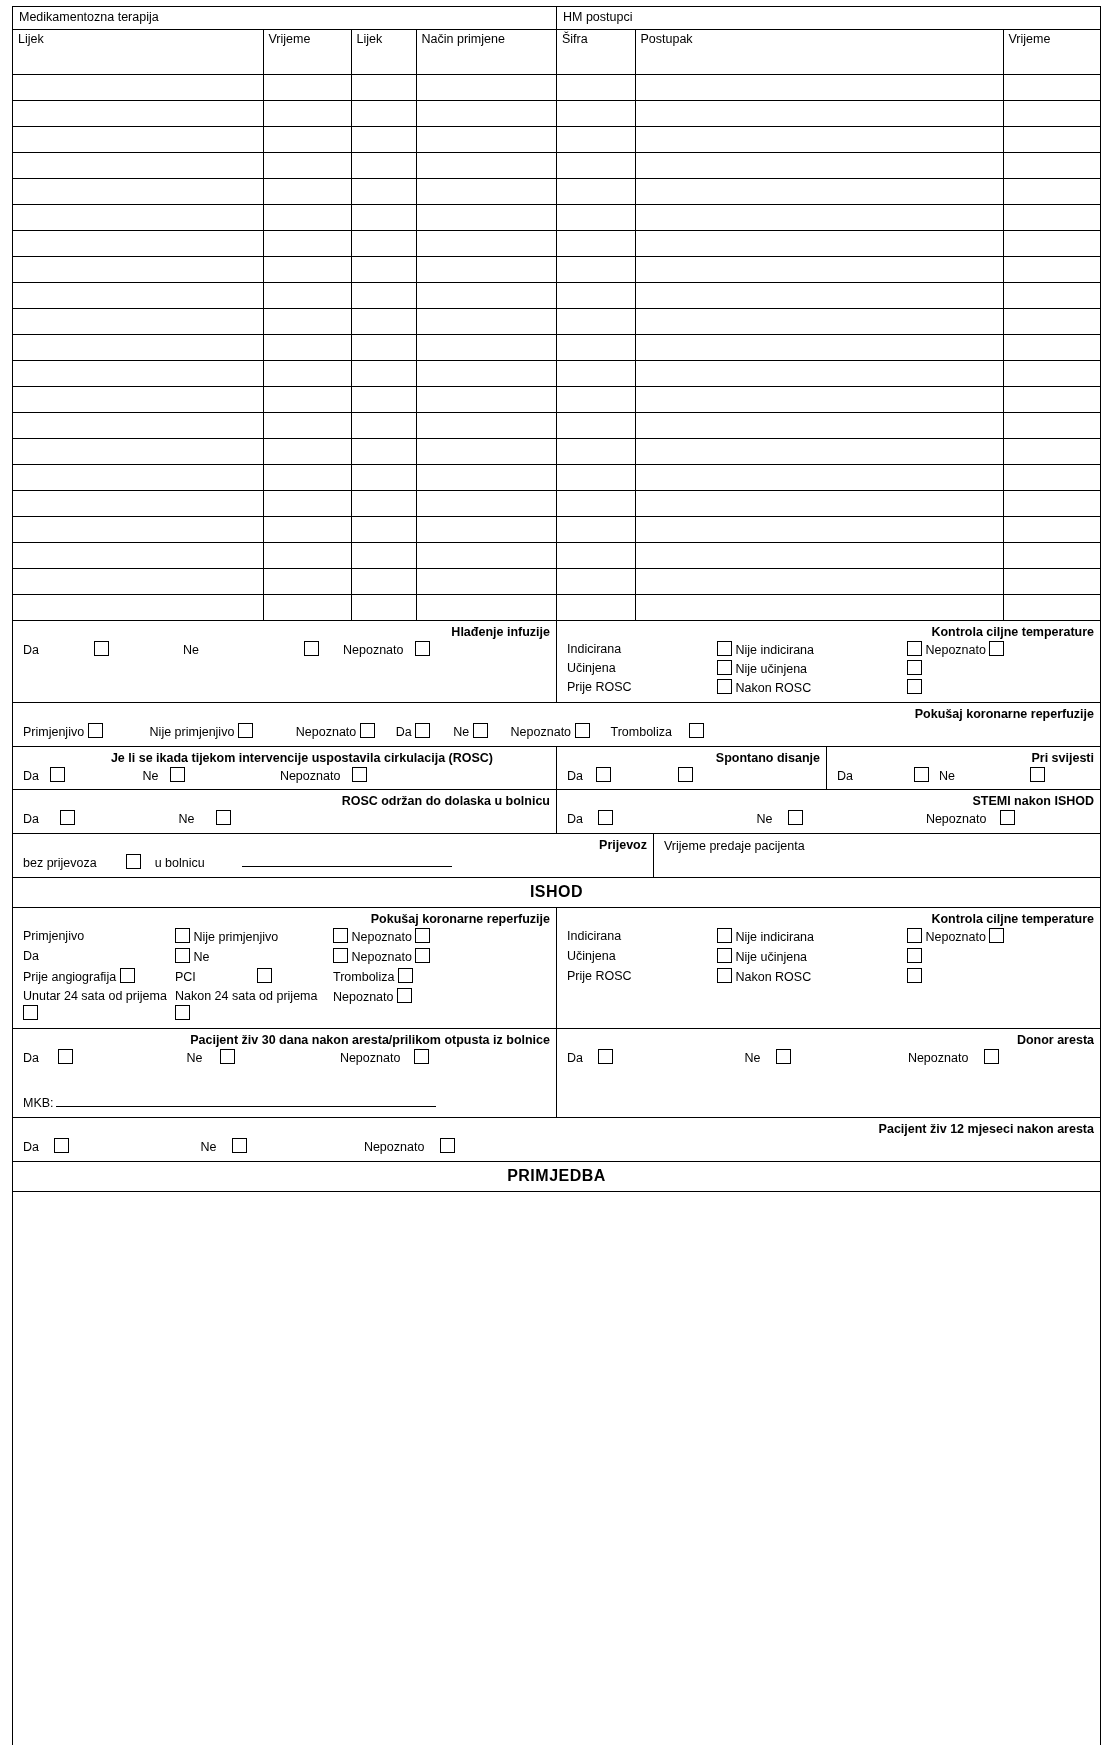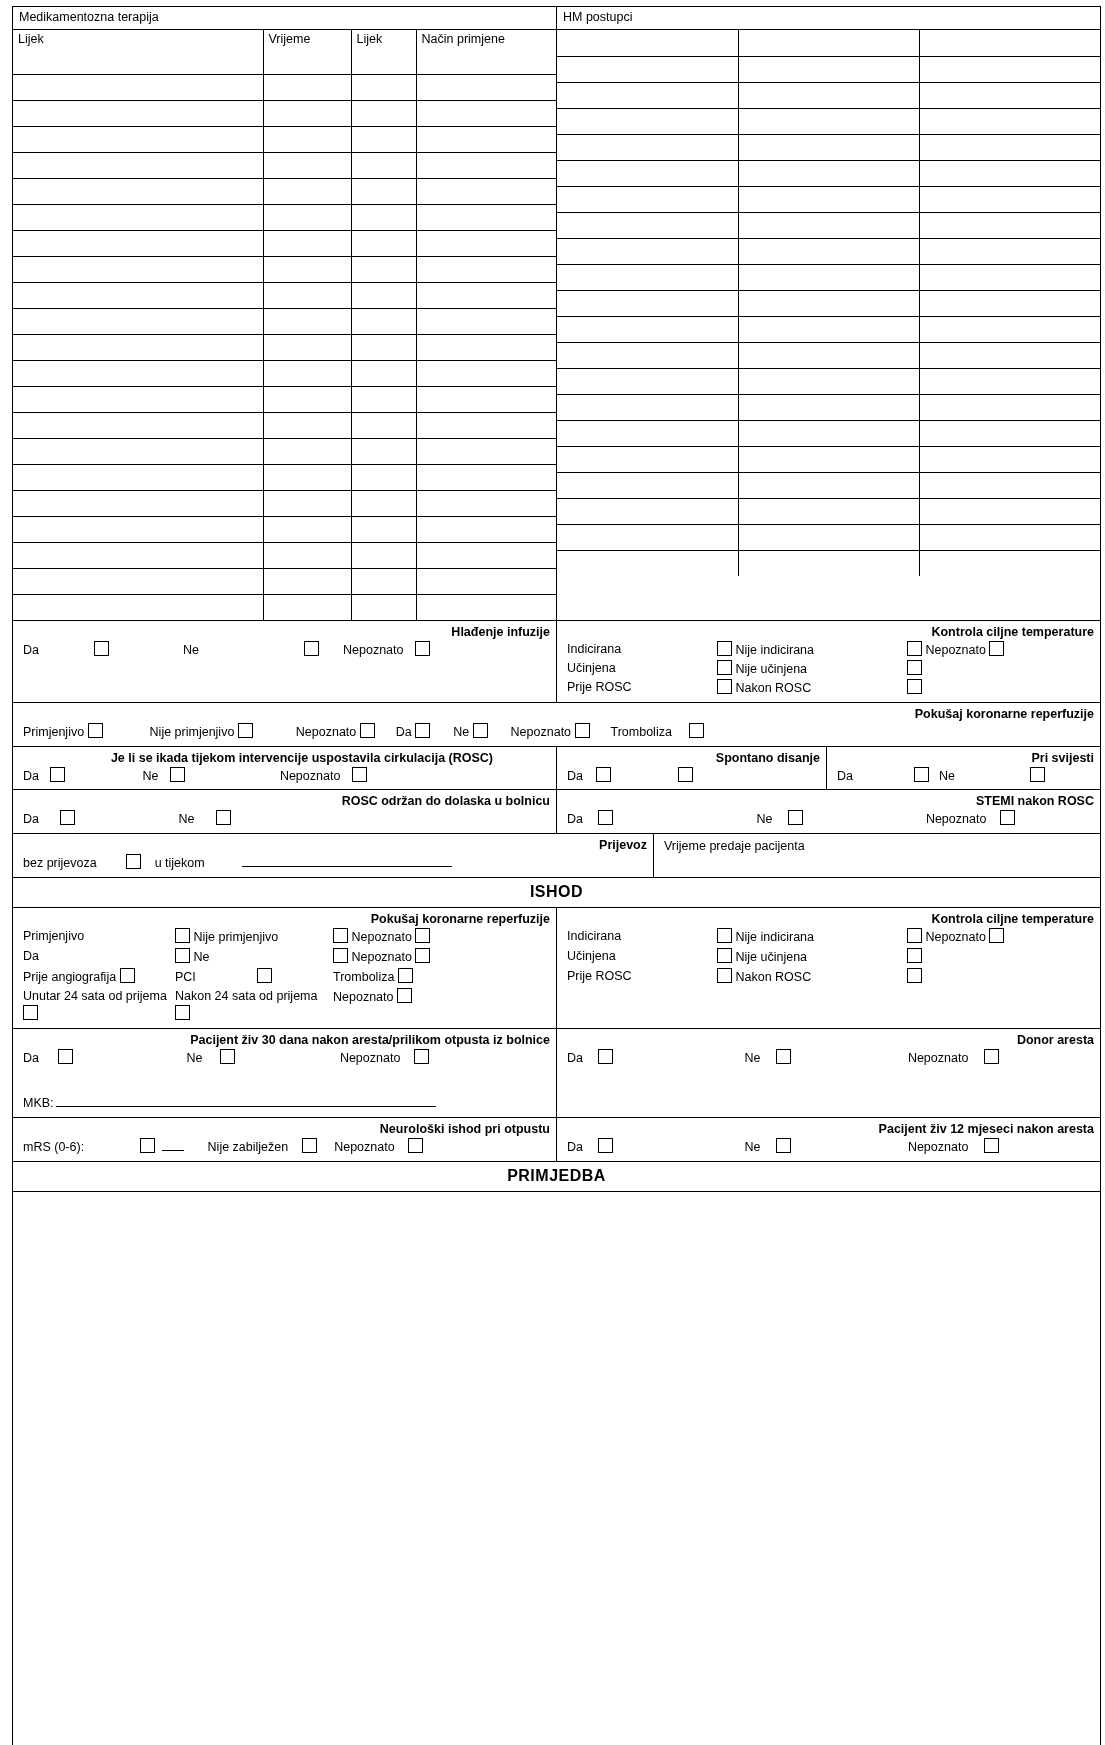--- a/index.html
+++ b/index.html
@@ -262,20 +262,25 @@
                 <td></td>
                 <td></td>
               </tr>
         </tbody>
           </table>
       </div>
       <div class="tt-right">
         <div class="tt-title">HM postupci</div>
         <table class="grid">
           <tbody>
+              <tr class="hdr">
+            <td style="width:78px">Šifra</td>
+            <td>Postupak</td>
+            <td style="width:97px">Vrijeme</td>
+          </tr>
           <tr>
                 <td></td>
                 <td></td>
                 <td></td>
               </tr>
           <tr>
                 <td></td>
                 <td></td>
                 <td></td>
               </tr>
@@ -463,39 +468,39 @@
       <div class="split">
         <div class="col vline" style="width:544px">
           <div class="ttl">ROSC održan do dolaska u bolnicu</div>
           <div class="lbl">
             <span class="opt"><span>Da</span> <span class="cb" style="margin-left:18px"></span></span>
             <span style="display:inline-block;width:96px"></span>
             <span class="opt"><span>Ne</span> <span class="cb" style="margin-left:18px"></span></span>
           </div>
         </div>
         <div class="col" style="flex:1">
-          <div class="ttl">STEMI nakon ROSC</div>
+          <div class="ttl">STEMI nakon ISHOD</div>
           <div class="lbl">
             <span class="opt"><span>Da</span> <span class="cb" style="margin-left:12px"></span></span>
             <span style="display:inline-block;width:136px"></span>
             <span class="opt"><span>Ne</span> <span class="cb" style="margin-left:12px"></span></span>
             <span style="display:inline-block;width:116px"></span>
             <span class="opt"><span>Nepoznato</span> <span class="cb" style="margin-left:10px"></span></span>
           </div>
         </div>
       </div>
     </div>
 
     <div class="block">
       <div class="split">
         <div class="col vline" style="width:641px">
           <div class="ttl">Prijevoz</div>
           <div class="lbl">
             <span class="opt"><span>bez prijevoza</span> <span class="cb" style="margin-left:26px"></span></span>
-            <span class="opt" style="margin-left:10px"><span>u tijekom</span></span>
+            <span class="opt" style="margin-left:10px"><span>u bolnicu</span></span>
             <span class="uline" style="width:210px;margin-left:34px"></span>
           </div>
         </div>
         <div class="col" style="flex:1">
           <div class="lbl">Vrijeme predaje pacijenta</div>
         </div>
       </div>
     </div>
 
     <div class="block">
@@ -566,30 +571,20 @@
             <span class="opt"><span>Ne</span> <span class="cb" style="margin-left:12px"></span></span>
             <span style="display:inline-block;width:110px"></span>
             <span class="opt"><span>Nepoznato</span> <span class="cb" style="margin-left:12px"></span></span>
           </div>
         </div>
       </div>
     </div>
 
     <div class="block">
       <div class="split">
-        <div class="col vline" style="width:544px">
-          <div class="ttl">Neurološki ishod pri otpustu</div>
-          <div class="lbl">
-            <span>mRS (0-6):</span>
-            <span class="cb" style="margin-left:52px"></span>
-            <span class="uline" style="width:22px;margin-left:4px"></span>
-            <span class="opt" style="margin-left:20px"><span>Nije zabilježen</span> <span class="cb" style="margin-left:10px"></span></span>
-            <span class="opt" style="margin-left:14px"><span>Nepoznato</span> <span class="cb" style="margin-left:10px"></span></span>
-          </div>
-        </div>
         <div class="col" style="flex:1">
           <div class="ttl">Pacijent živ 12 mjeseci nakon aresta</div>
           <div class="lbl">
             <span class="opt"><span>Da</span> <span class="cb" style="margin-left:12px"></span></span>
             <span style="display:inline-block;width:124px"></span>
             <span class="opt"><span>Ne</span> <span class="cb" style="margin-left:12px"></span></span>
             <span style="display:inline-block;width:110px"></span>
             <span class="opt"><span>Nepoznato</span> <span class="cb" style="margin-left:12px"></span></span>
           </div>
         </div>

